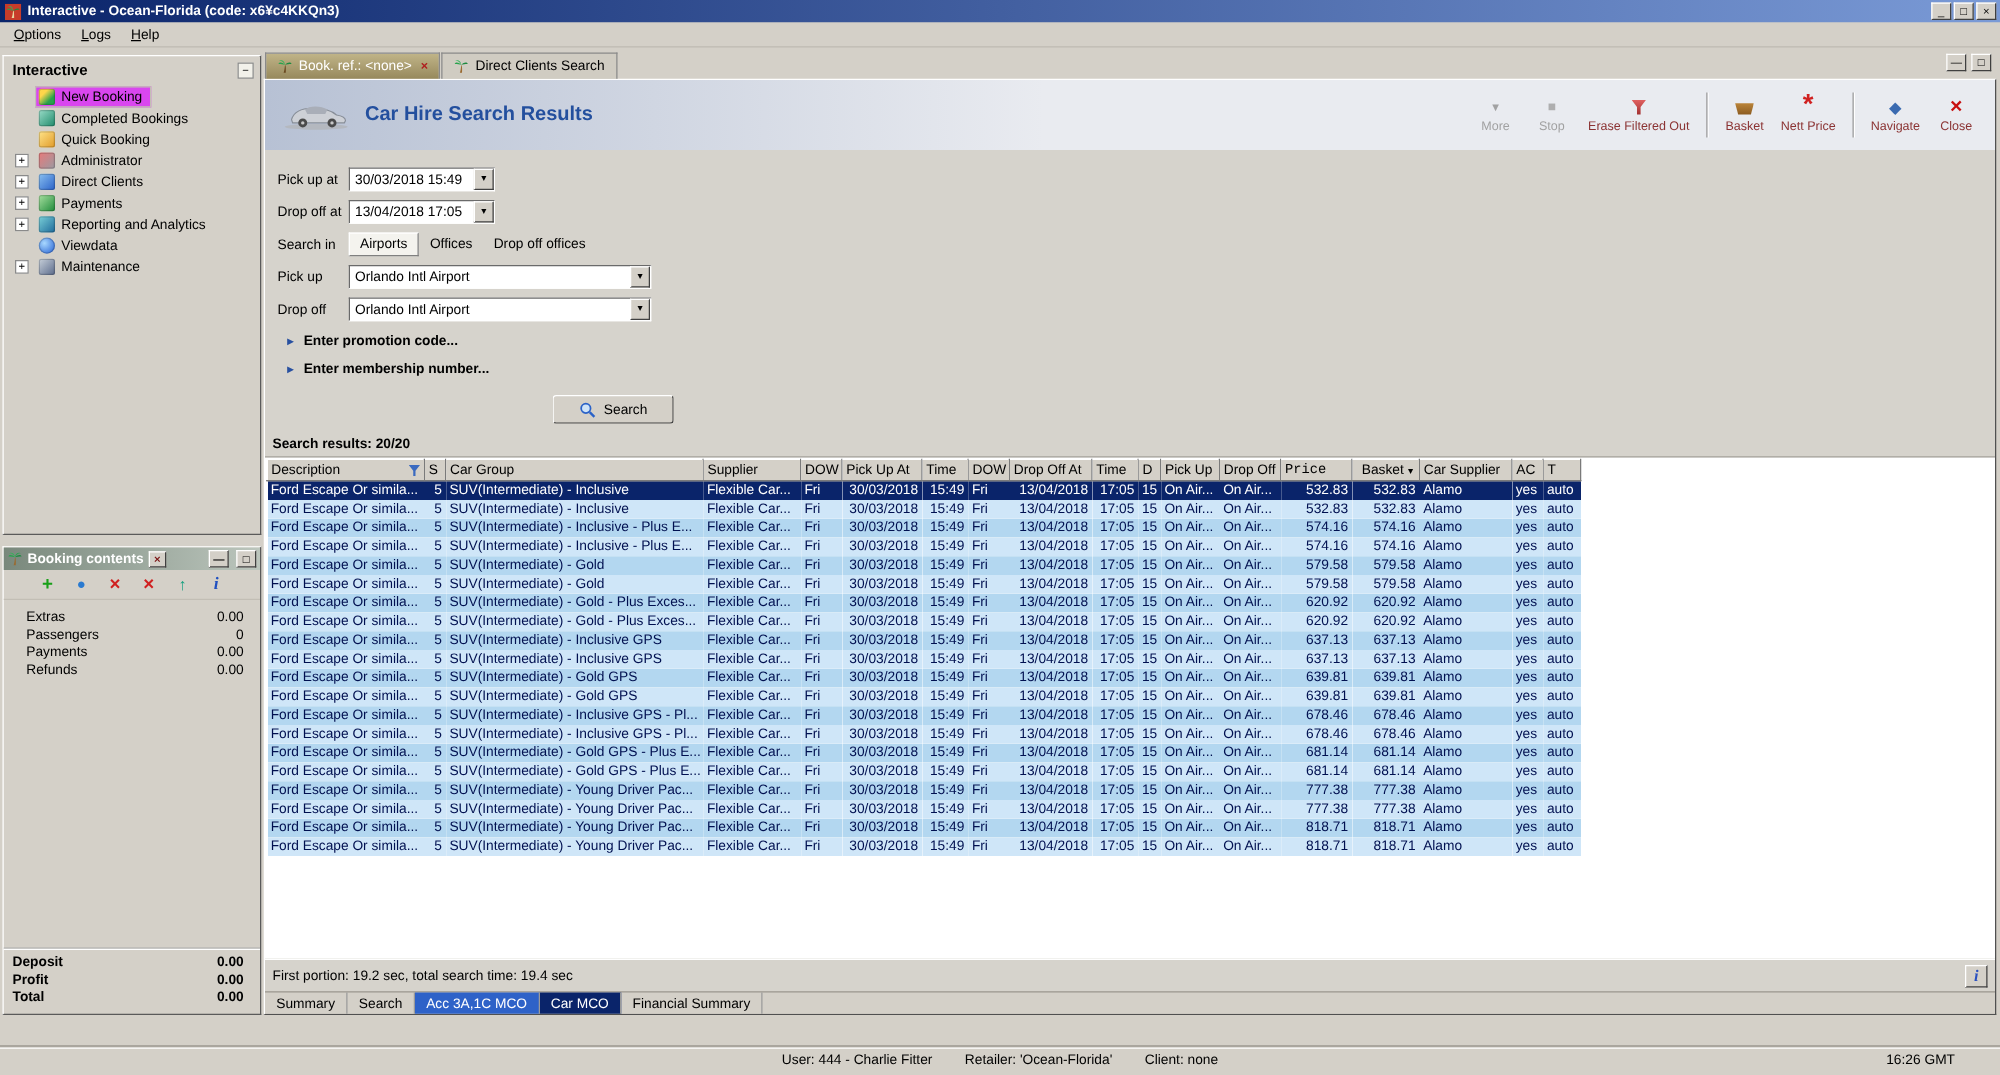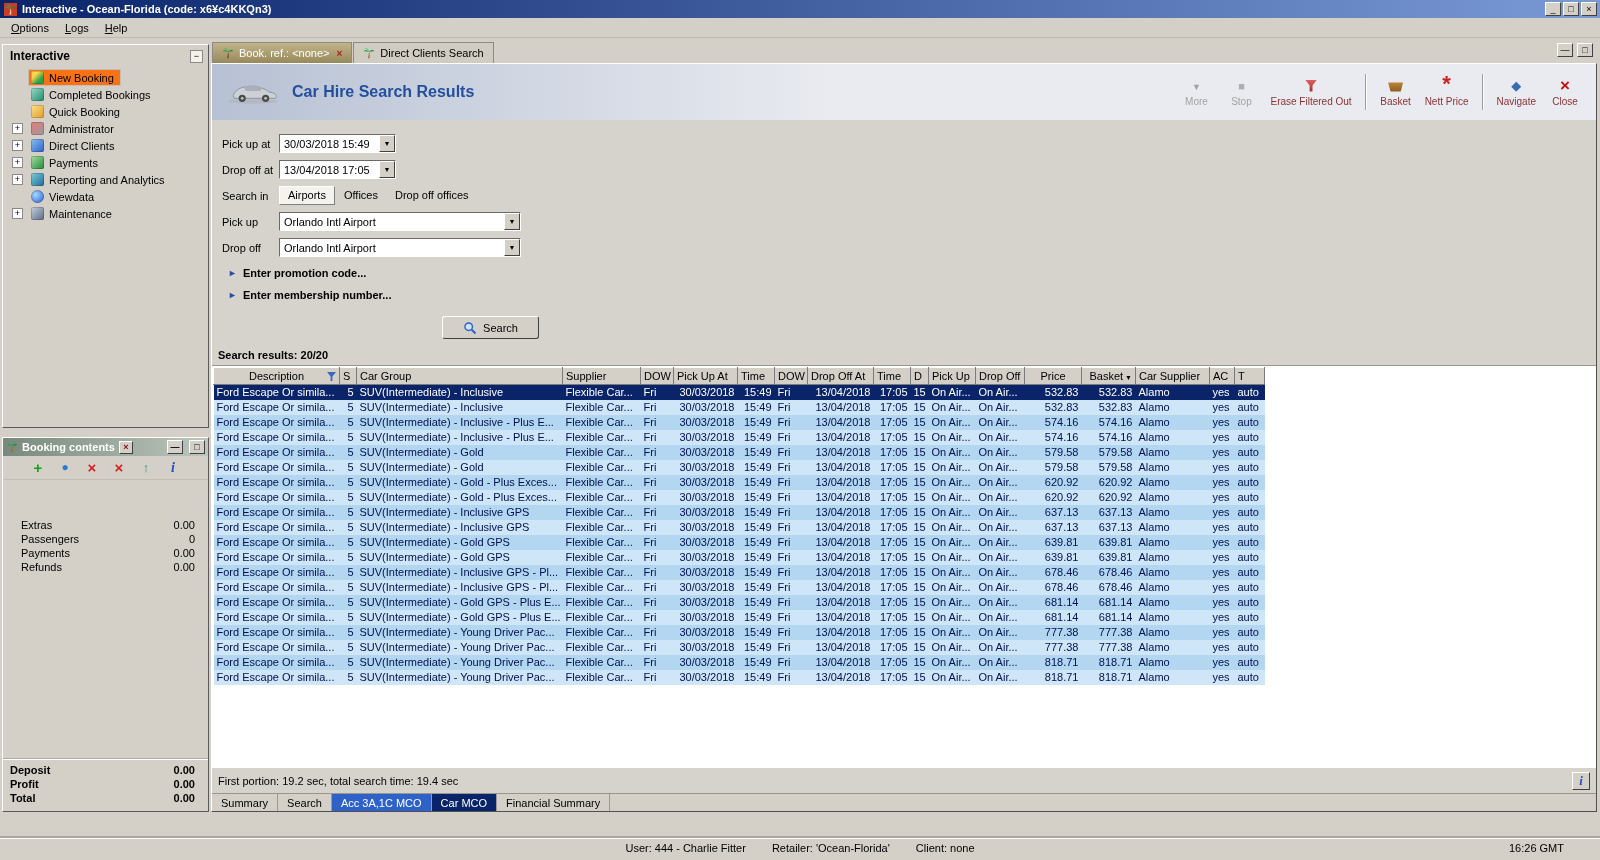--- a/index.html
+++ b/index.html
@@ -26,21 +26,21 @@
 
   
   .side-panel{position:absolute;left:2px;width:207px;background:var(--chrome);}
   #interactive-panel{top:44px;height:384px;}
   .ip-title{display:flex;align-items:center;justify-content:space-between;padding:4px 5px 6px 7px;font-size:12px;font-weight:bold;}
   .collapse{width:13px;height:13px;border:1px solid #8a8a8a;background:#f2f1ea;font-size:9px;line-height:10px;text-align:center;font-weight:normal;}
   .tree-row{display:flex;align-items:center;height:17px;padding-left:9px;}
   .expander{width:11px;height:11px;border:1px solid #8a8a8a;background:#fff;font-size:9px;line-height:9px;text-align:center;margin-right:5px;flex:none;}
   .expander.none{border:none;background:transparent;}
   .tree-inner{display:flex;align-items:center;gap:5px;padding:1px 6px 1px 2px;border:1px solid transparent;}
-  .tree-inner.selected{background:#f97316;border:1px solid #c2bfb4;}
+  .tree-inner.selected{background:#d946ef;border:1px solid #c2bfb4;}
   .tree-ico{width:13px;height:13px;border-radius:2px;flex:none;box-shadow:inset 0 0 0 1px rgba(0,0,0,.18);}
   .tico-palm{background:linear-gradient(135deg,#ffd64a 30%,#28a14e 70%);}
   .tico-bookings{background:linear-gradient(135deg,#9adcc8,#1e8a6a);}
   .tico-quotes{background:linear-gradient(135deg,#ffe48a,#e09a28);}
   .tico-administrator{background:linear-gradient(135deg,#e87a7a,#9a9aa2);}
   .tico-clients{background:linear-gradient(135deg,#8ac0f0,#2a62c8);}
   .tico-payments{background:linear-gradient(135deg,#a8e0a0,#1e8a3a);}
   .tico-reporting{background:linear-gradient(135deg,#7ad0d8,#1e6a9a);}
   .tico-globe{background:radial-gradient(circle at 35% 35%,#a8d8ff,#1e5ad0);border-radius:50%;}
   .tico-tools{background:linear-gradient(135deg,#c8d0da,#5a6a8a);}
@@ -51,21 +51,21 @@
   .bk-x{width:14px;height:13px;font-size:9px;line-height:11px;text-align:center;color:#7a1010;font-weight:bold;}
   .bk-sp{flex:1;}
   .bk-toolbar{height:24px;display:flex;align-items:center;justify-content:center;gap:11px;border-bottom:1px solid #c2beb5;flex:none;}
   .bk-tool{width:16px;height:16px;text-align:center;line-height:15px;}
   .bki-add::before{content:"+";color:#18a018;font-weight:bold;font-size:15px;}
   .bki-view::before{content:"●";color:#2a7ad0;font-size:12px;}
   .bki-delete::before{content:"×";color:#d02020;font-weight:bold;font-size:15px;}
   .bki-remove::before{content:"×";color:#d02020;font-weight:bold;font-size:15px;}
   .bki-export::before{content:"↑";color:#18a080;font-weight:bold;font-size:13px;}
   .bki-info::before{content:"i";color:#2050c0;font-weight:bold;font-style:italic;font-family:"Liberation Serif",serif;font-size:14px;}
-  .bk-rows{padding:7px 0;flex:none;margin-top:31px;}
+  .bk-rows{padding:7px 0;flex:none;}
   .bk-row{display:flex;justify-content:space-between;padding:1px 13px 1px 18px;}
   .bk-fill{flex:1;}
   .bk-totals{border-top:2px groove #fff;padding:4px 0 5px;flex:none;}
   .bk-totals .bk-row{font-weight:bold;padding:0 13px 2px 7px;}
 
   
   #main-panel{position:absolute;left:211px;top:40px;width:1386px;height:772px;}
   .tabstrip{height:23px;display:flex;align-items:flex-end;gap:1px;padding-left:1px;position:relative;}
   .tab{height:21px;display:flex;align-items:center;gap:5px;padding:0 9px;background:#d0ccc2;
     border:1px solid #8a8a8a;border-bottom:none;white-space:nowrap;}
@@ -458,34 +458,34 @@
             <col style="width: 47px;">
             <col style="width: 49px;">
             <col style="width: 57px;">
             <col style="width: 54px;">
             <col style="width: 74px;">
             <col style="width: 25px;">
             <col style="width: 30px;">
           </colgroup>
           <thead>
             <tr>
-              <th style="text-align: center;"><span>Description</span><span class="th-funnel"></span></th>
+              <th style="text-align: left;"><span>Description</span><span class="th-funnel"></span></th>
               <th style="text-align: left;"><span>S</span></th>
               <th style="text-align: left;"><span>Car Group</span></th>
               <th style="text-align: left;"><span>Supplier</span></th>
               <th style="text-align: left;"><span>DOW</span></th>
               <th style="text-align: left;"><span>Pick Up At</span></th>
               <th style="text-align: left;"><span>Time</span></th>
               <th style="text-align: left;"><span>DOW</span></th>
               <th style="text-align: left;"><span>Drop Off At</span></th>
               <th style="text-align: left;"><span>Time</span></th>
               <th style="text-align: left;"><span>D</span></th>
               <th style="text-align: left;"><span>Pick Up</span></th>
               <th style="text-align: left;"><span>Drop Off</span></th>
-              <th style="text-align: center;"><span>Price</span></th>
+              <th style="text-align: left; font-family: Liberation Mono, monospace;"><span>Price</span></th>
               <th style="text-align: right;"><span>Basket</span><span class="th-sort">▼</span></th>
               <th style="text-align: left;"><span>Car Supplier</span></th>
               <th style="text-align: left;"><span>AC</span></th>
               <th style="text-align: left;"><span>T</span></th>
             </tr>
           </thead>
           <tbody>
             <tr class="sel">
               <td style="text-align: left;">Ford Escape Or simila...</td>
               <td style="text-align: right;">5</td>

